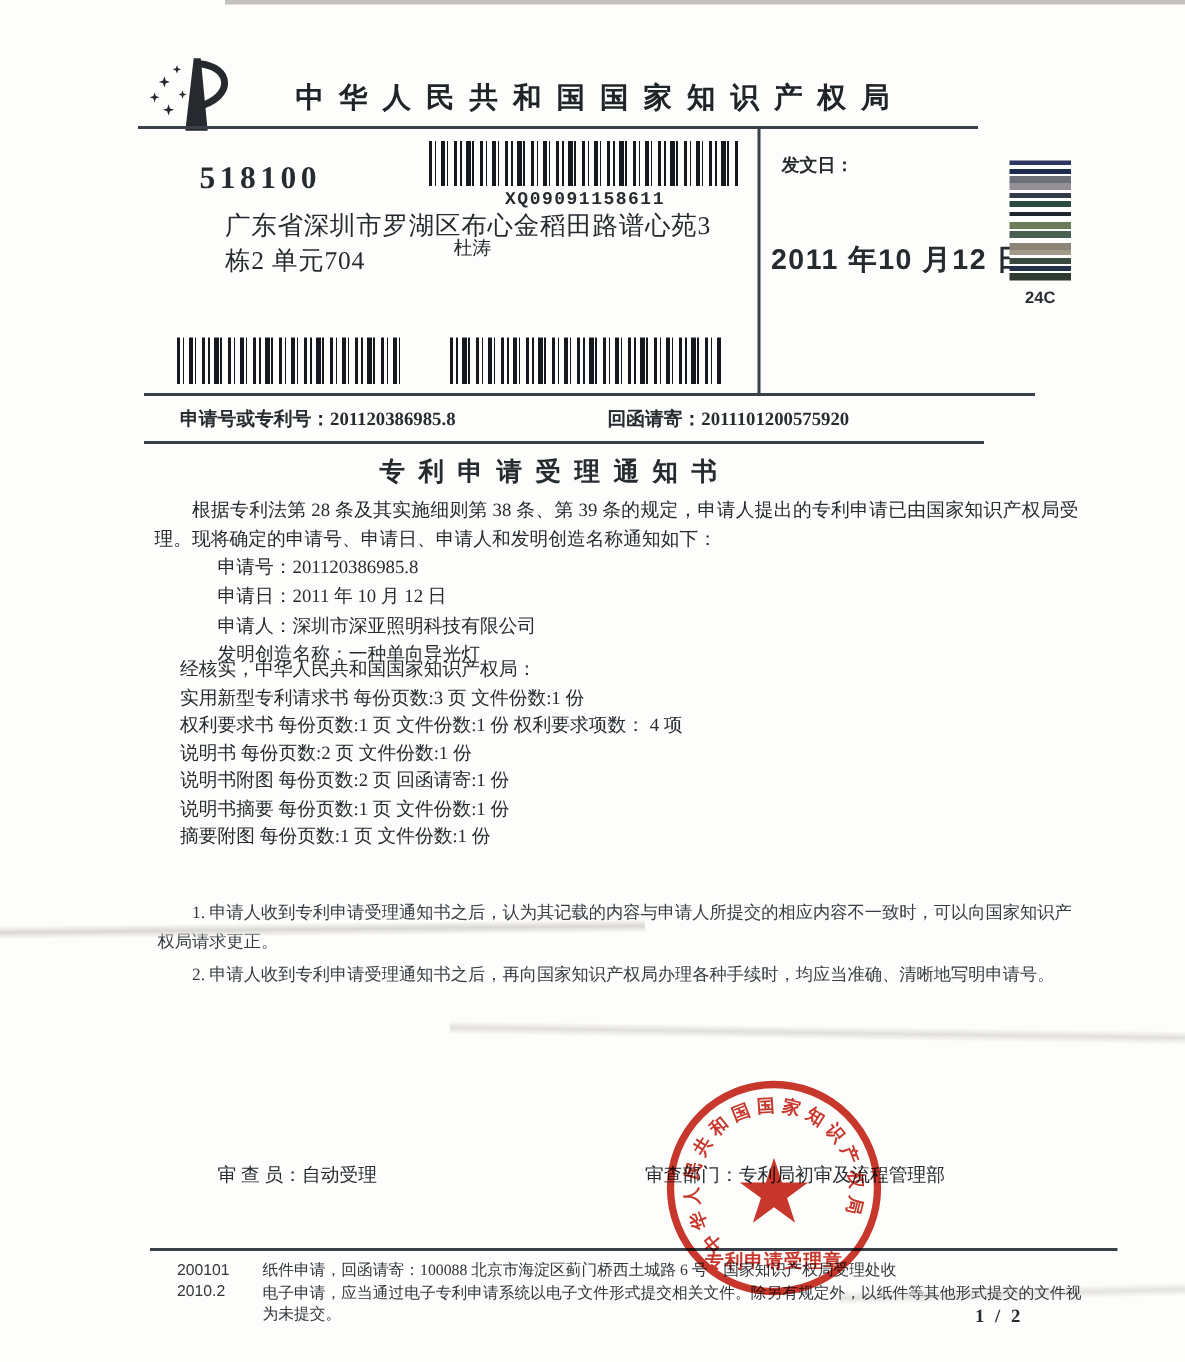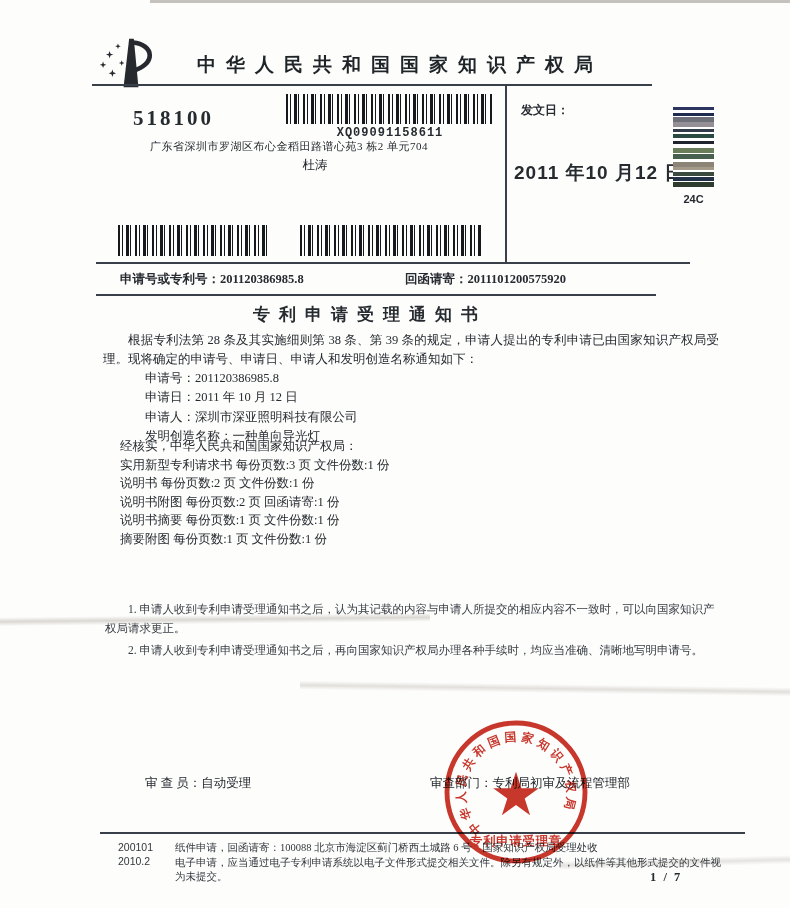--- a/index.html
+++ b/index.html
@@ -12,21 +12,21 @@
   
   .agency-title{font-size:19px;font-weight:bold;letter-spacing:10px;color:#1f2428;text-align:center;white-space:nowrap;}
   
   .postal{font-size:21px;font-weight:bold;letter-spacing:3px;}
   .barcode{background:repeating-linear-gradient(90deg,
       #15181c 0 2px,transparent 2px 4px,
       #15181c 4px 5px,transparent 5px 8px,
       #15181c 8px 11px,transparent 11px 12px,
       #15181c 12px 13px,transparent 13px 17px);}
   .barcode-num{font-family:"Liberation Mono","DejaVu Sans Mono",monospace;font-size:12px;font-weight:bold;text-align:center;letter-spacing:1px;}
-  .addr{font-size:11px;letter-spacing:.5px;}
+  .addr{font-size:17px;letter-spacing:.5px;}
   .recipient{font-size:12.5px;text-align:center;}
   .dispatch-label{font-size:12px;font-weight:bold;}
   .dispatch-date{font-size:19px;font-weight:bold;font-family:"Liberation Sans","DejaVu Sans",sans-serif;letter-spacing:1px;}
   .side-barcode{background:linear-gradient(180deg,
       #2b3560 0 4%,#fff 4% 7%,#1d2b4e 7% 11%,#fff 11% 13%,#6d7079 13% 19%,#958f96 19% 25%,
       #fff 25% 27%,#333a4a 27% 31%,#fff 31% 34%,#2b4a42 34% 39%,#fff 39% 43%,#20242e 43% 46%,
       #fff 46% 51%,#6a7d5a 51% 57%,#fff 57% 59%,#47604f 59% 65%,#fff 65% 69%,#8c8577 69% 75%,
       #a39a8a 75% 79%,#fff 79% 81%,#3a4a3f 81% 86%,#fff 86% 88%,#223048 88% 92%,#fff 92% 94%,#2e3b2f 94% 100%);}
   .side-code{font-size:11px;font-weight:bold;text-align:center;font-family:"Liberation Sans",sans-serif;}
   
@@ -108,20 +108,21 @@
   <div class="abs fields" style="left:145px;top:369px;">
     <p>申请号：201120386985.8</p>
     <p>申请日：2011 年 10 月 12 日</p>
     <p>申请人：深圳市深亚照明科技有限公司</p>
     <p>发明创造名称：一种单向导光灯</p>
   </div>
 
   <div class="abs received" style="left:120px;top:437px;">
     <p>经核实，中华人民共和国国家知识产权局：</p>
     <p>实用新型专利请求书 每份页数:3 页 文件份数:1 份</p>
+    <p>权利要求书 每份页数:1 页 文件份数:1 份 权利要求项数：  4 项</p>
     <p>说明书 每份页数:2 页 文件份数:1 份</p>
     <p>说明书附图 每份页数:2 页 回函请寄:1 份</p>
     <p>说明书摘要 每份页数:1 页 文件份数:1 份</p>
     <p>摘要附图 每份页数:1 页 文件份数:1 份</p>
   </div>
 
   <div class="abs tips" style="left:105px;top:600px;width:618px;">
     <p class="indent2">1. 申请人收到专利申请受理通知书之后，认为其记载的内容与申请人所提交的相应内容不一致时，可以向国家知识产权局请求更正。</p>
     <p class="indent2" style="margin-top:4px;">2. 申请人收到专利申请受理通知书之后，再向国家知识产权局办理各种手续时，均应当准确、清晰地写明申请号。</p>
   </div>
@@ -137,21 +138,21 @@
   <div class="fold" style="left:300px;top:684px;width:490px;transform:rotate(0.8deg);opacity:.8;"></div>
   <div class="fold" style="left:560px;top:858px;width:230px;transform:rotate(-1.5deg);opacity:.7;"></div>
 
   <div class="rule" style="left:100px;top:832px;width:645px;height:1.5px;"></div>
   <div class="abs footer-code" style="left:118px;top:841px;">200101</div>
   <div class="abs footer-code" style="left:118px;top:855px;">2010.2</div>
   <div class="abs footer-lines" style="left:175px;top:841px;width:548px;">
     <p>纸件申请，回函请寄：100088 北京市海淀区蓟门桥西土城路 6 号　国家知识产权局受理处收</p>
     <p>电子申请，应当通过电子专利申请系统以电子文件形式提交相关文件。除另有规定外，以纸件等其他形式提交的文件视为未提交。</p>
   </div>
-  <div class="abs page-num" style="left:650px;top:870px;">1 / 7</div>
+  <div class="abs page-num" style="left:650px;top:870px;">1 / 2</div>
 
   <svg class="abs seal" style="left:441px;top:717px;" width="150" height="150" viewBox="0 0 200 200">
     <defs>
       <path id="sealArc" d="M 56.3,152.1 A 68,68 0 1 1 143.7,152.1" fill="none"></path>
     </defs>
     <circle cx="100" cy="100" r="92" fill="none" stroke-width="6.5" stroke="#c5271b"></circle>
     <polygon points="100,73 107.2,95.1 130.4,95.1 111.6,108.8 118.8,130.9 100,117.2 81.2,130.9 88.4,108.8 69.6,95.1 92.8,95.1" fill="#c5271b"></polygon>
     <text class="seal-ring-text" fill="#c5271b">
       <textPath href="#sealArc" startOffset="2" textLength="298" lengthAdjust="spacingAndGlyphs">中华人民共和国国家知识产权局</textPath>
     </text>

